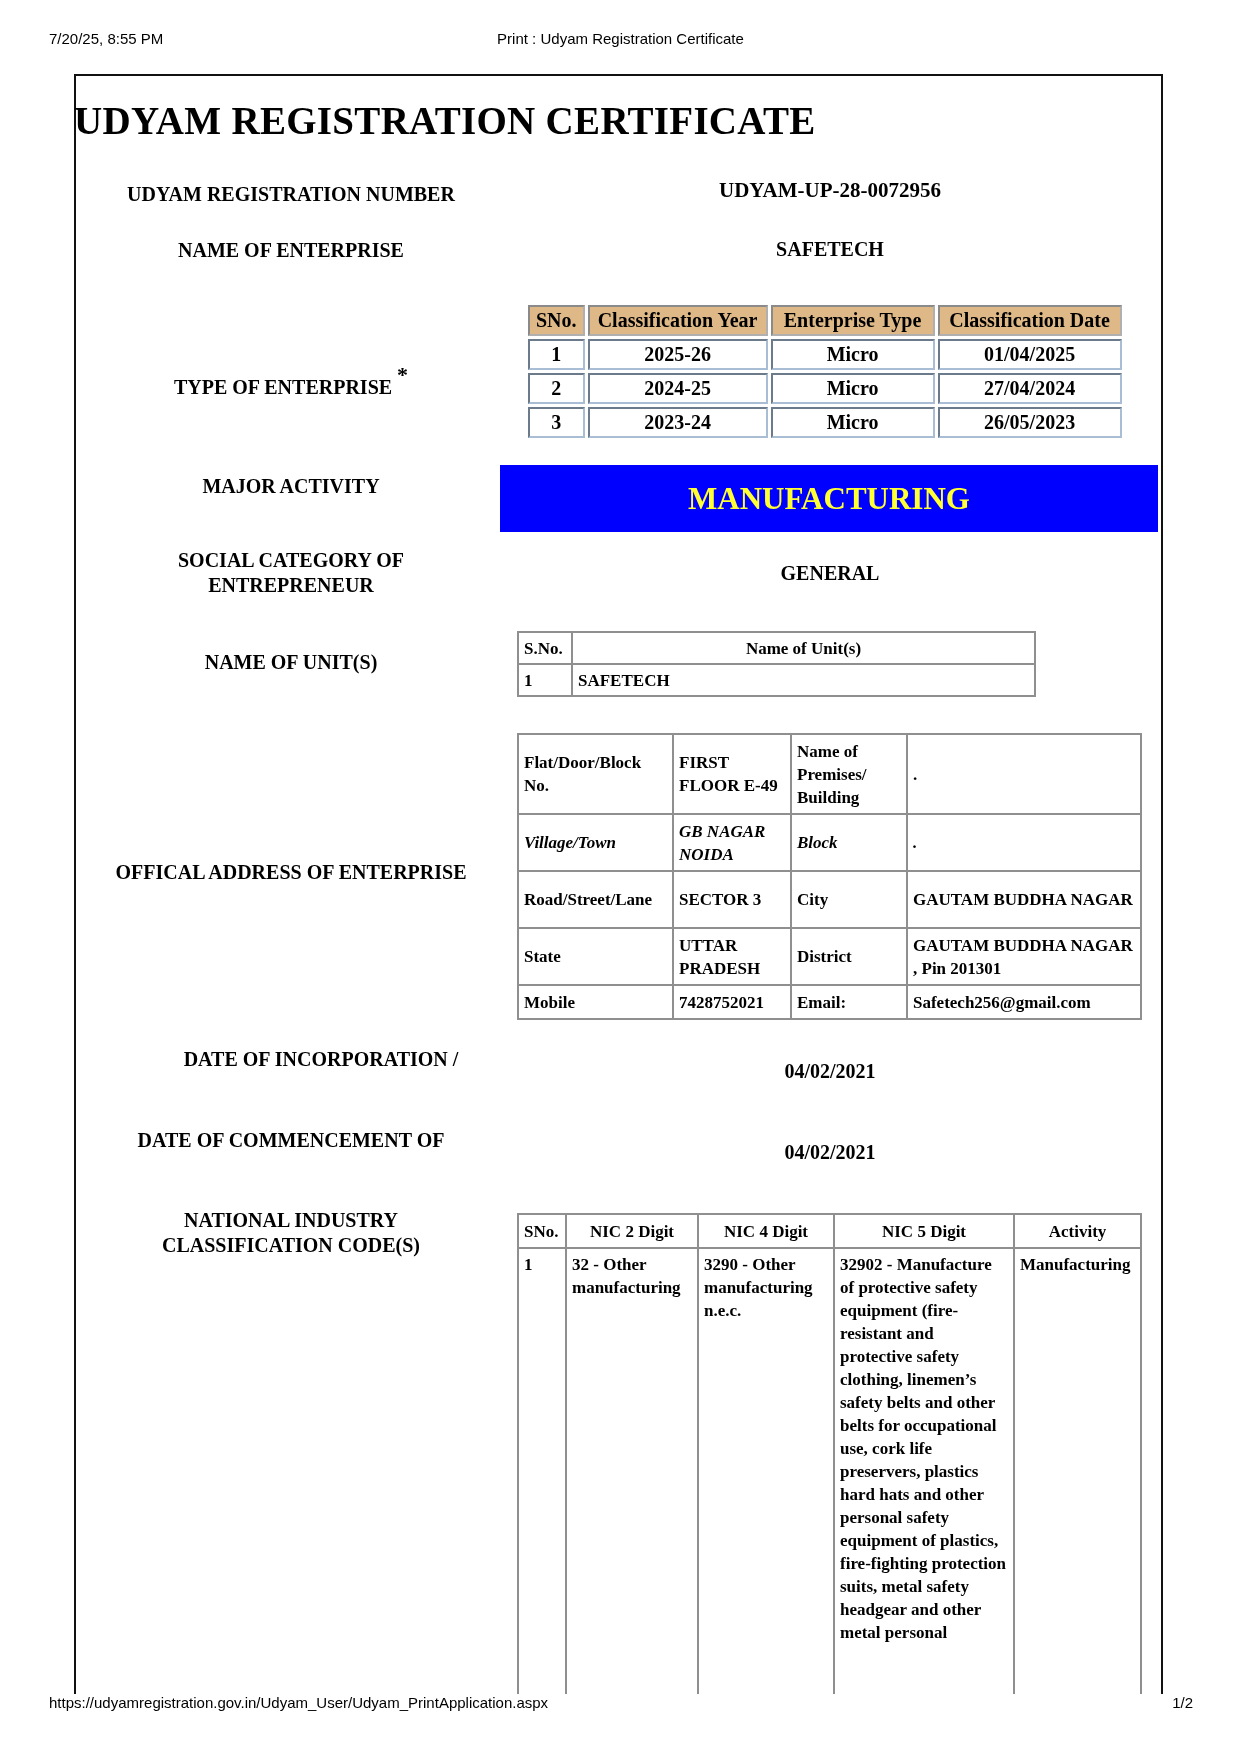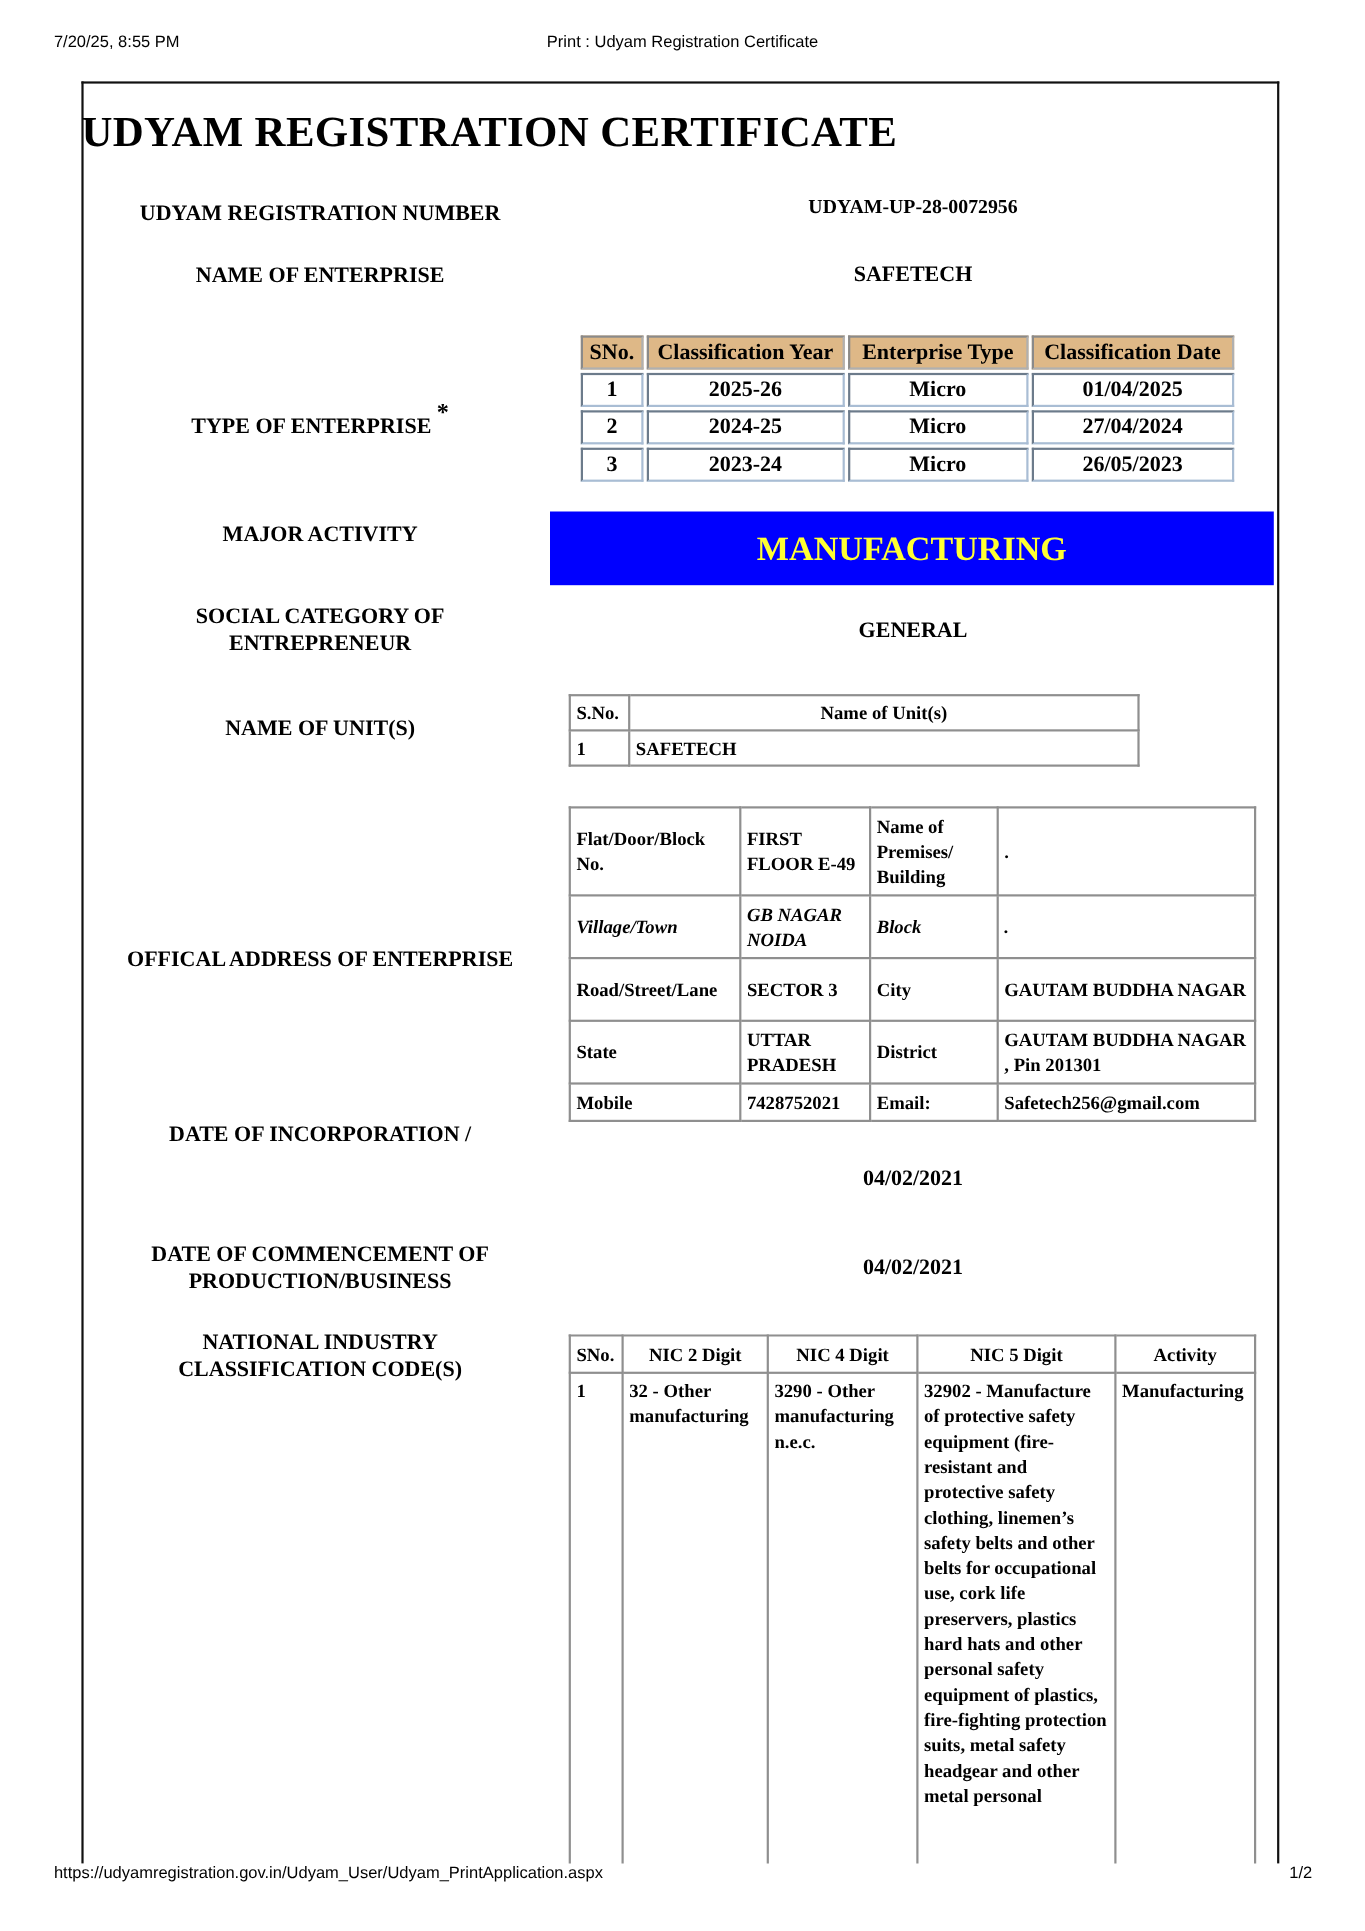--- a/index.html
+++ b/index.html
@@ -51,21 +51,21 @@
 <div class="print-header">
   <span class="date">7/20/25, 8:55 PM</span>
   <span class="title">Print : Udyam Registration Certificate</span>
 </div>
 
 <div class="frame"></div>
 
 <div class="cert-title">UDYAM REGISTRATION CERTIFICATE</div>
 
 <div class="lbl" style="top:182px;">UDYAM REGISTRATION NUMBER</div>
-<div class="val" style="top:178px; font-size:18px;">UDYAM-UP-28-0072956</div>
+<div class="val" style="top:178px; font-size:21px;">UDYAM-UP-28-0072956</div>
 
 <div class="lbl" style="top:238px;">NAME OF ENTERPRISE</div>
 <div class="val" style="top:238px; font-size:20px;">SAFETECH</div>
 
 <div class="lbl" style="top:366px;">
   <span>TYPE OF ENTERPRISE</span>
   <sup style="font-size:22px; position:relative; top:-4px;">*</sup>
 </div>
 
 <table class="class-table">
@@ -157,28 +157,27 @@
   </tr>
   <tr style="height:34px;">
     <td>Mobile</td>
     <td>7428752021</td>
     <td>Email:</td>
     <td>Safetech256@gmail.com</td>
   </tr>
 </tbody>
   </table>
 
-<div class="lbl" style="top:1019px;">
+<div class="lbl" style="top:1047px;margin-left:30px;">
   <div>DATE OF INCORPORATION /</div>
 </div>
 <div class="val" style="top:1060px; font-size:20px;">04/02/2021</div>
 
 <div class="lbl" style="top:1128px;">
   <div>DATE OF COMMENCEMENT OF</div>
-  <div>PRODUCTION/BUSINESS</div>
 </div>
 <div class="val" style="top:1141px; font-size:20px;">04/02/2021</div>
 
 <div class="lbl" style="top:1208px;">
   <div>NATIONAL INDUSTRY</div>
   <div>CLASSIFICATION CODE(S)</div>
 </div>
 <div class="nic-clip">
   <table class="grid-table nic-table">
     <colgroup>

